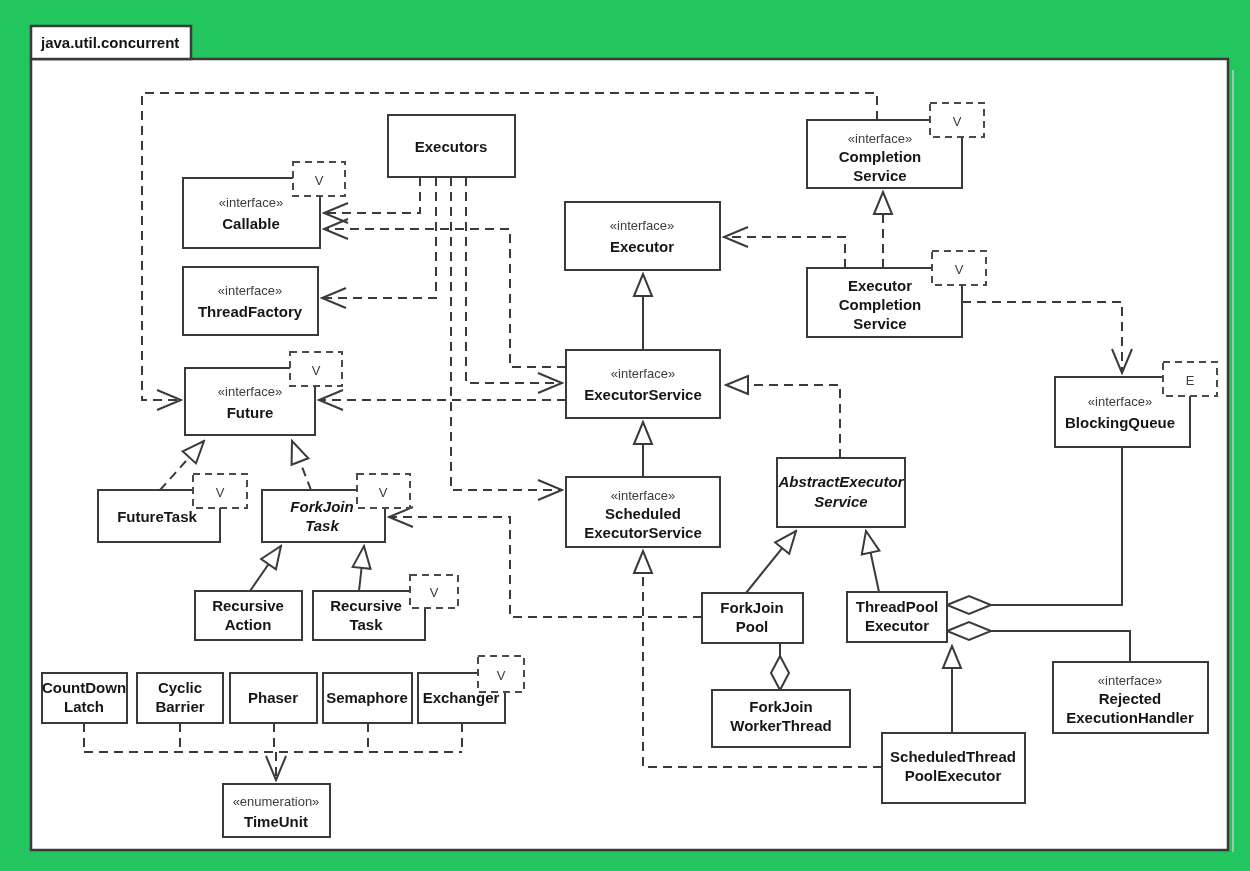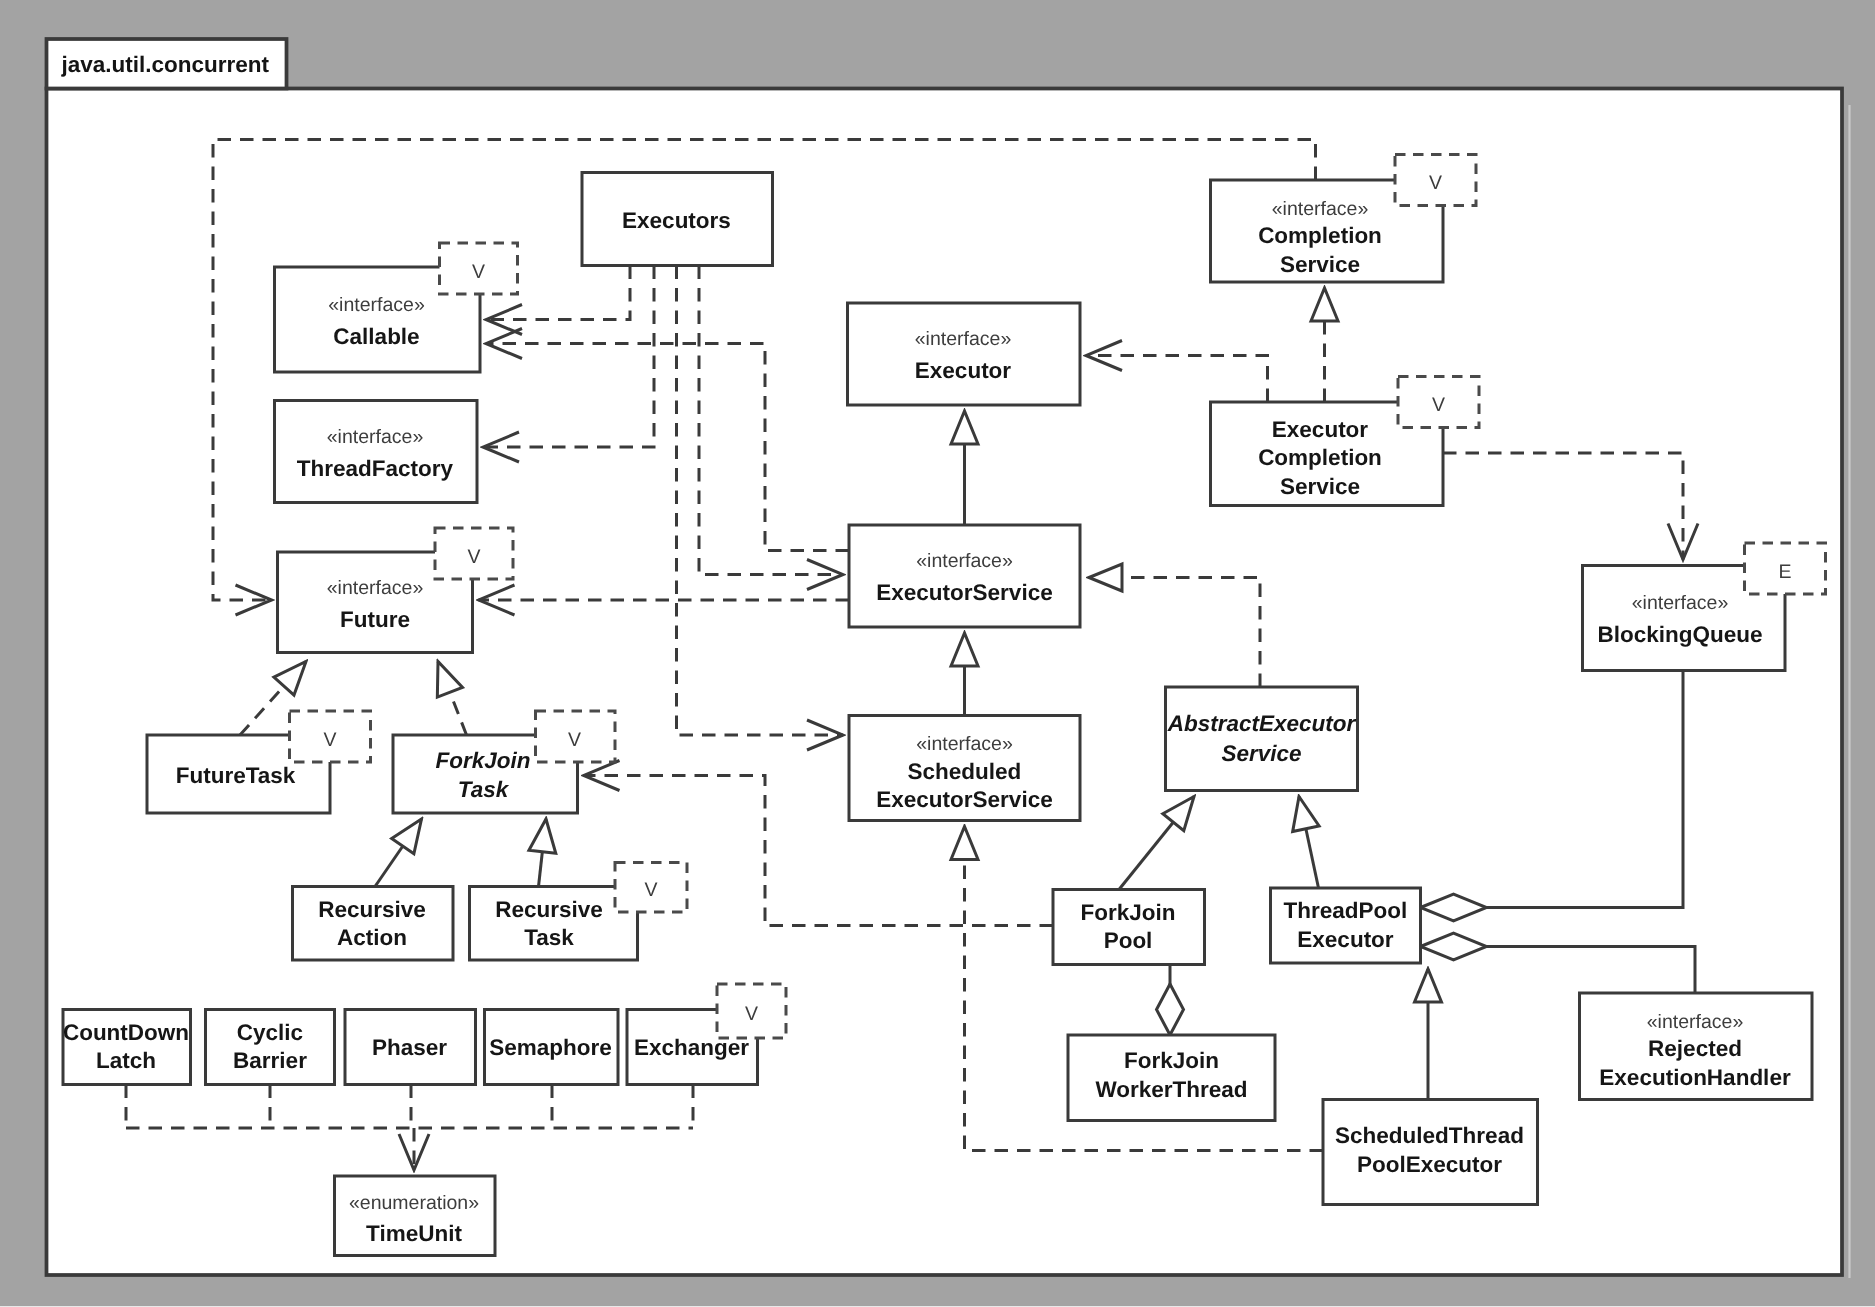--- a/index.html
+++ b/index.html
@@ -1,16 +1,16 @@
 <!DOCTYPE html>
 <html><head>
 <meta charset="utf-8">
 <style>
   html,body{margin:0;padding:0;background:#ffffff;}
-  .stage{width:1250px;height:871px;position:relative;background:#a3a3a3;text-decoration:underline;}
+  .stage{width:1250px;height:871px;position:relative;background:#22c55e;text-decoration:underline;}
   svg{display:block;}
   .box{fill:#ffffff;stroke:#3a3a3a;stroke-width:2;}
   .tbox{fill:#ffffff;stroke:#4a4a4a;stroke-width:2;stroke-dasharray:7 5;}
   .cname{font:bold 15px "Liberation Sans",sans-serif;fill:#161616;text-anchor:middle;}
   .abs{font-style:italic;}
   .stereo{font:13px "Liberation Sans",sans-serif;fill:#3d3d3d;text-anchor:middle;}
   .tp{font:13px "Liberation Sans",sans-serif;fill:#3d3d3d;text-anchor:middle;}
   .solid{fill:none;stroke:#3a3a3a;stroke-width:2;}
   .dep{fill:none;stroke:#3a3a3a;stroke-width:2;stroke-dasharray:9 6;}
   .diamond{fill:#ffffff;stroke:#3a3a3a;stroke-width:2;}

